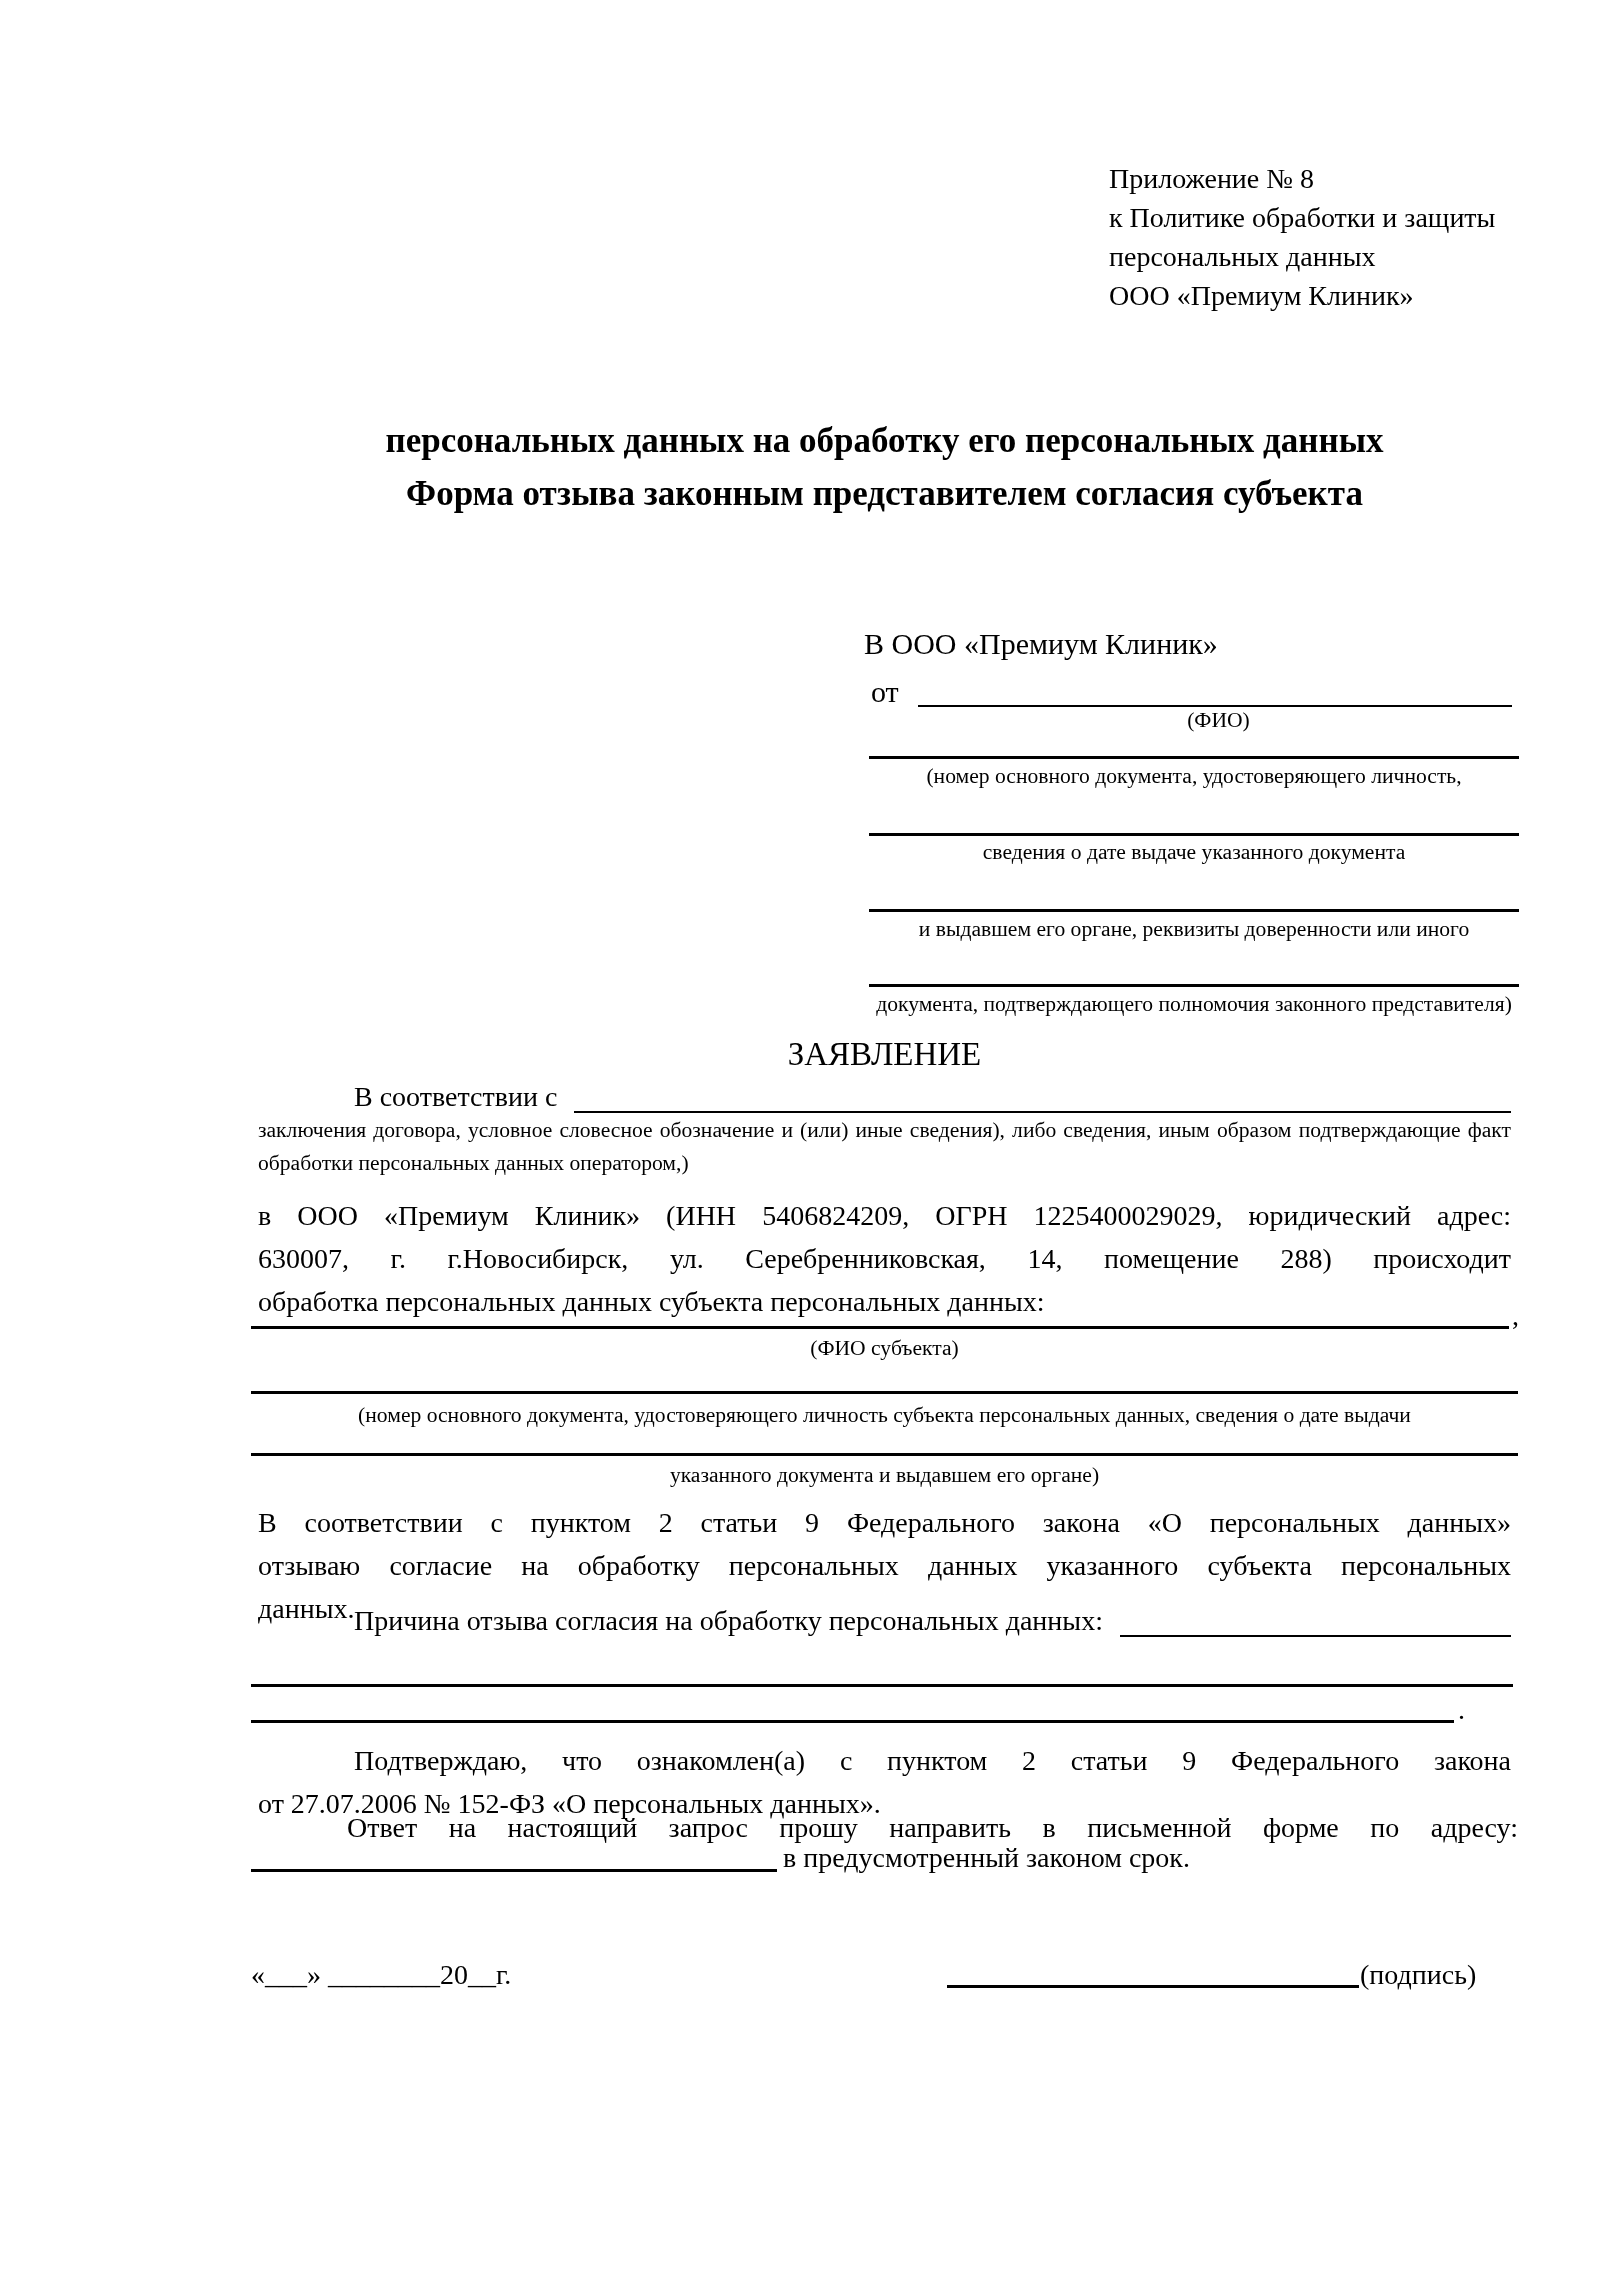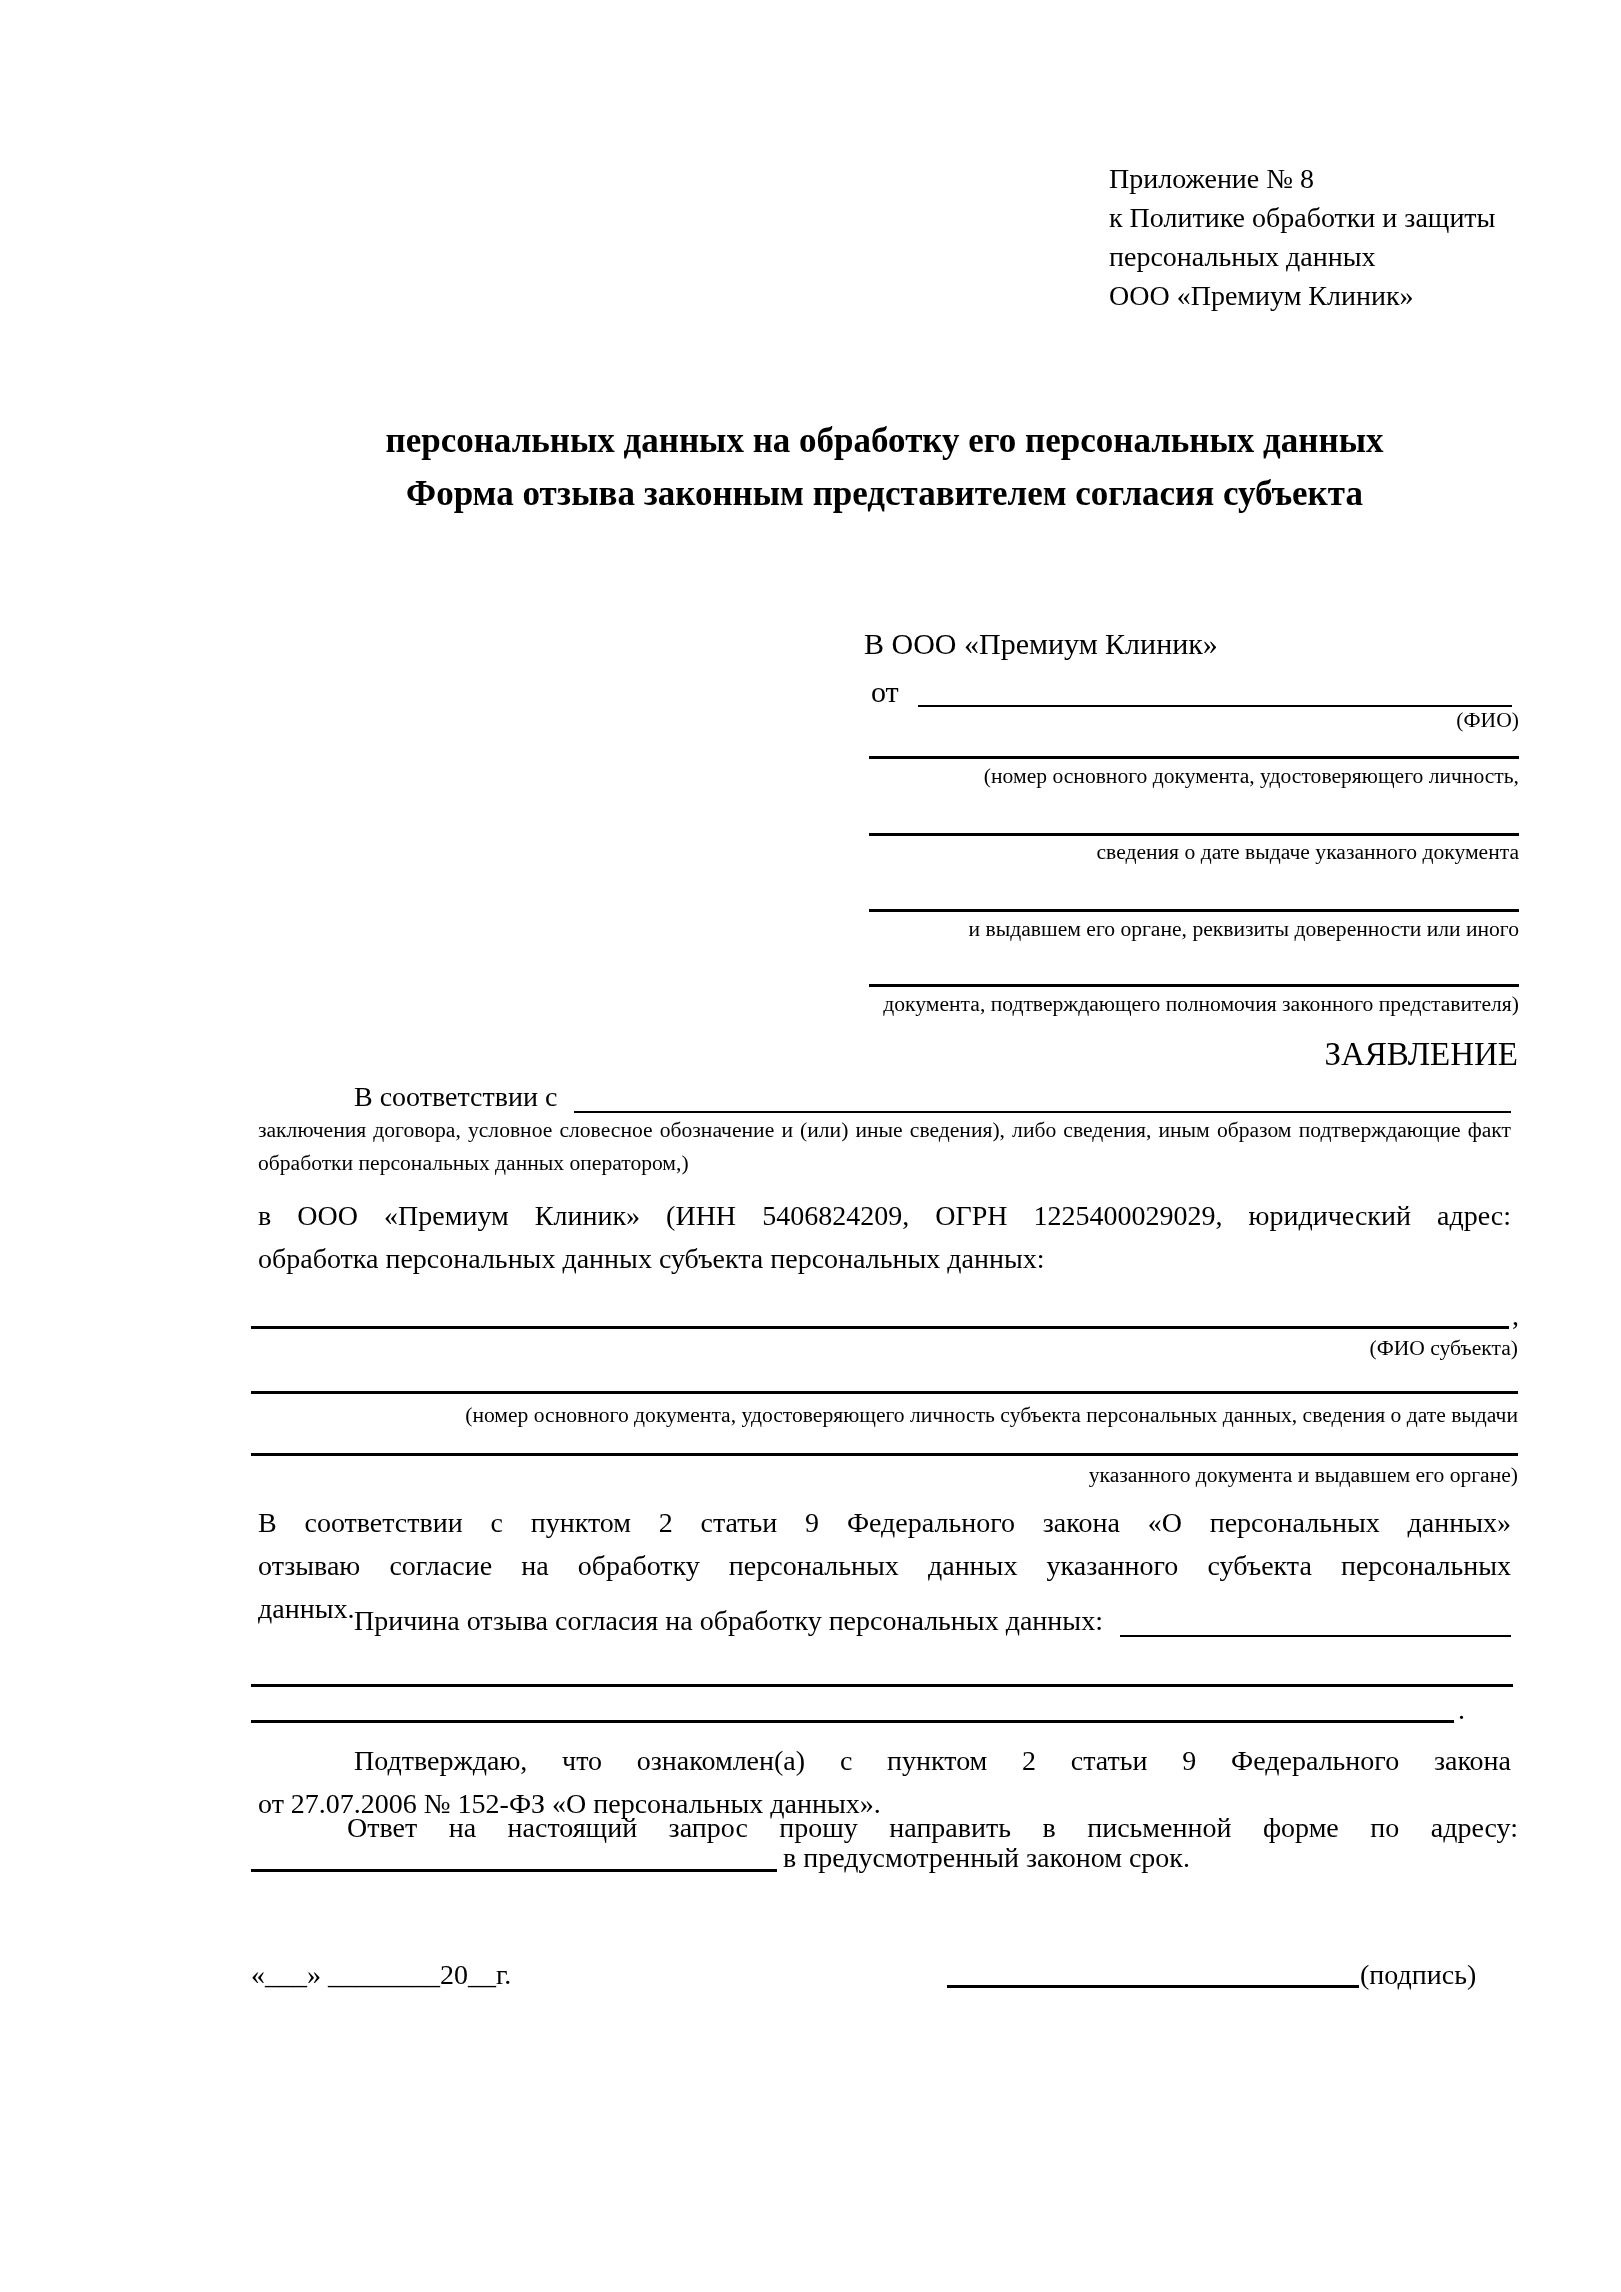--- a/index.html
+++ b/index.html
@@ -7,21 +7,21 @@
   body {
     width:1621px; height:2293px;
     position:relative;
     font-family:"Liberation Serif","DejaVu Serif",serif;
     color:#000;
   }
   .abs { position:absolute; }
   .hr  { position:absolute; height:2.9px; background:#000; }
   .body-t { font-size:28px; line-height:36px; }
   .small-t { font-size:21.6px; line-height:25.5px; }
-  .center { text-align:right; }
+  .center { text-align:center; }
   .jlast { text-align:justify; text-align-last:justify; }
   .flexrow { display:flex; align-items:center; }
   .fillline { flex:1 1 auto; height:31px; border-bottom:2.9px solid #000; }
   .nowrap { white-space:nowrap; }
   .title-t { font-size:35px; font-weight:bold; line-height:46px; text-align:center; }
   .head-t { font-size:28px; line-height:32px; }
   .heading-t { font-size:33px; line-height:37px; }
 </style>
 </head>
 <body>
@@ -65,20 +65,21 @@
   <span class="fillline"></span>
 </div>
 
 <div class="abs small-t" style="left:230px; top:1090px; width:1267px;">
   <div class="jlast">заключения договора, условное словесное обозначение и (или) иные сведения), либо сведения, иным образом подтверждающие факт</div>
   <div>обработки персональных данных оператором,)</div>
 </div>
 
 <div class="abs body-t" style="left:230px; top:1170px; width:1267px;">
   <div class="jlast">в ООО «Премиум Клиник» (ИНН 5406824209, ОГРН 1225400029029, юридический адрес:</div>
+  <div class="jlast">630007, г. г.Новосибирск, ул. Серебренниковская, 14, помещение 288) происходит</div>
   <div>обработка персональных данных субъекта персональных данных:</div>
 </div>
 
 <div class="hr" style="left:230px; top:1305px; width:1258px;"></div>
 <div class="abs body-t" style="left:1491px; top:1277px;">,</div>
 <div class="abs small-t center" style="left:230px; top:1315px; width:1267px;">(ФИО субъекта)</div>
 
 <div class="hr" style="left:230px; top:1370px; width:1267px;"></div>
 <div class="abs small-t center" style="left:230px; top:1382px; width:1267px;">(номер основного документа, удостоверяющего личность субъекта персональных данных, сведения о дате выдачи</div>
 

